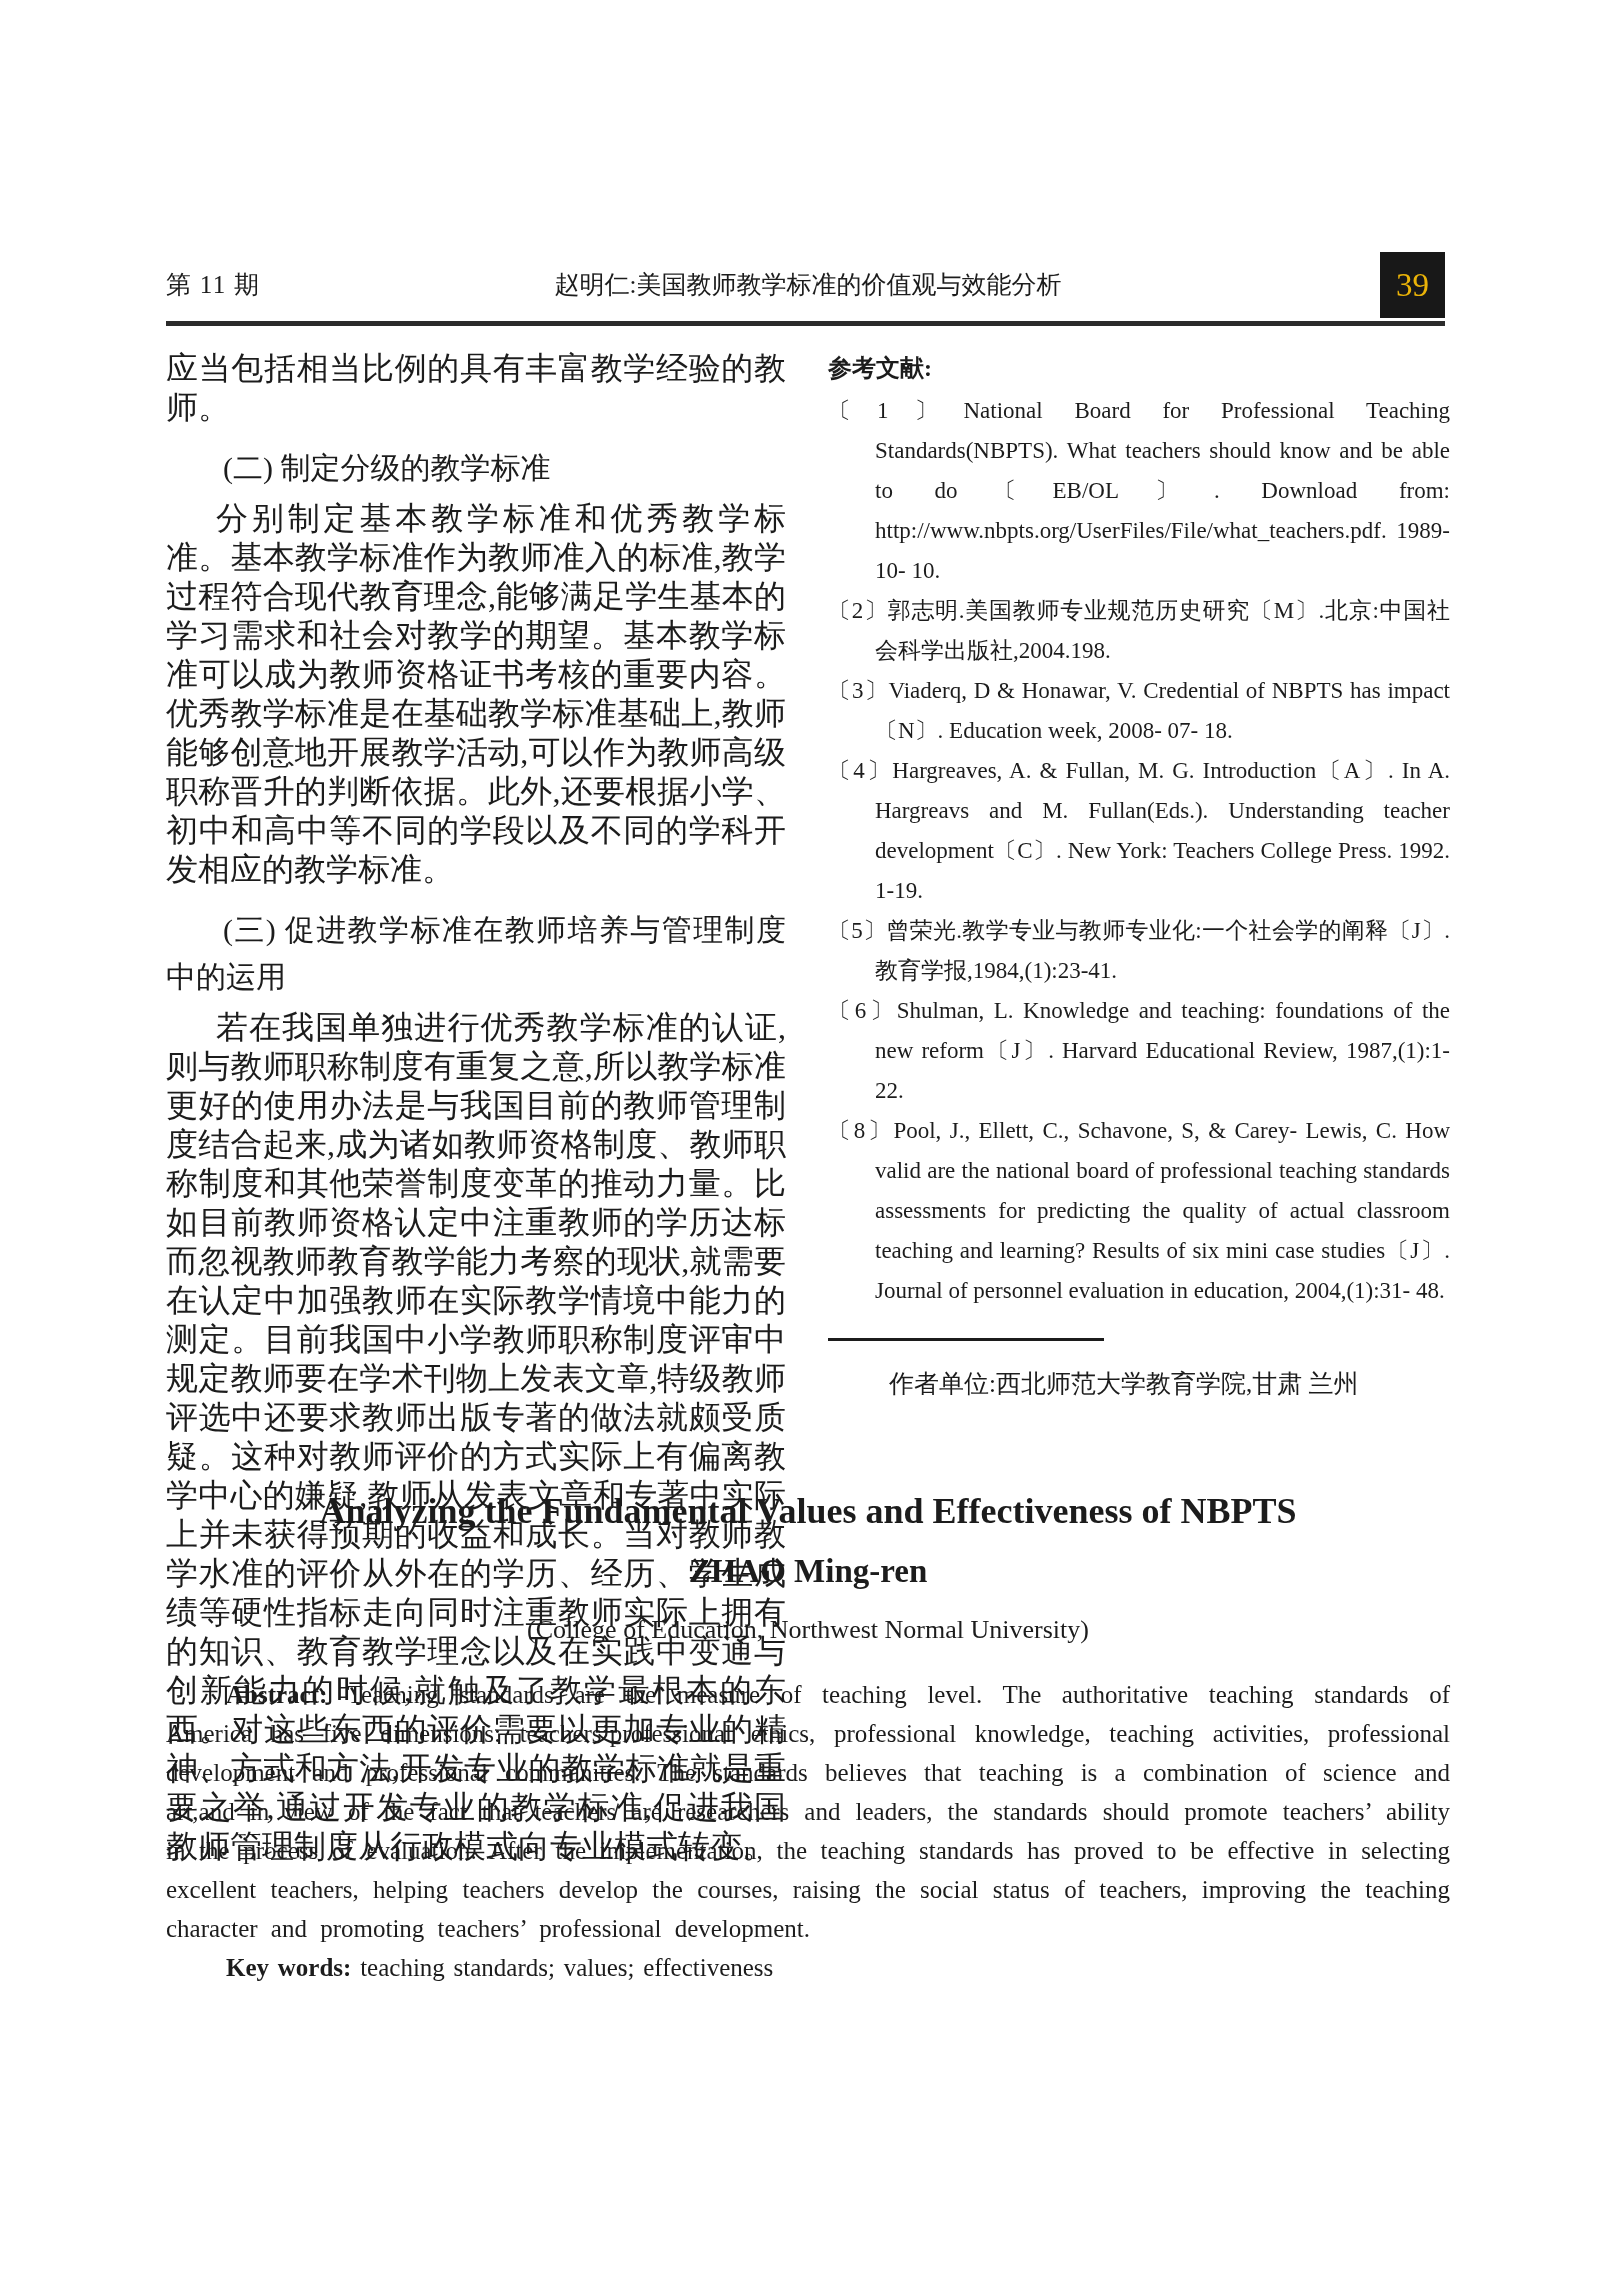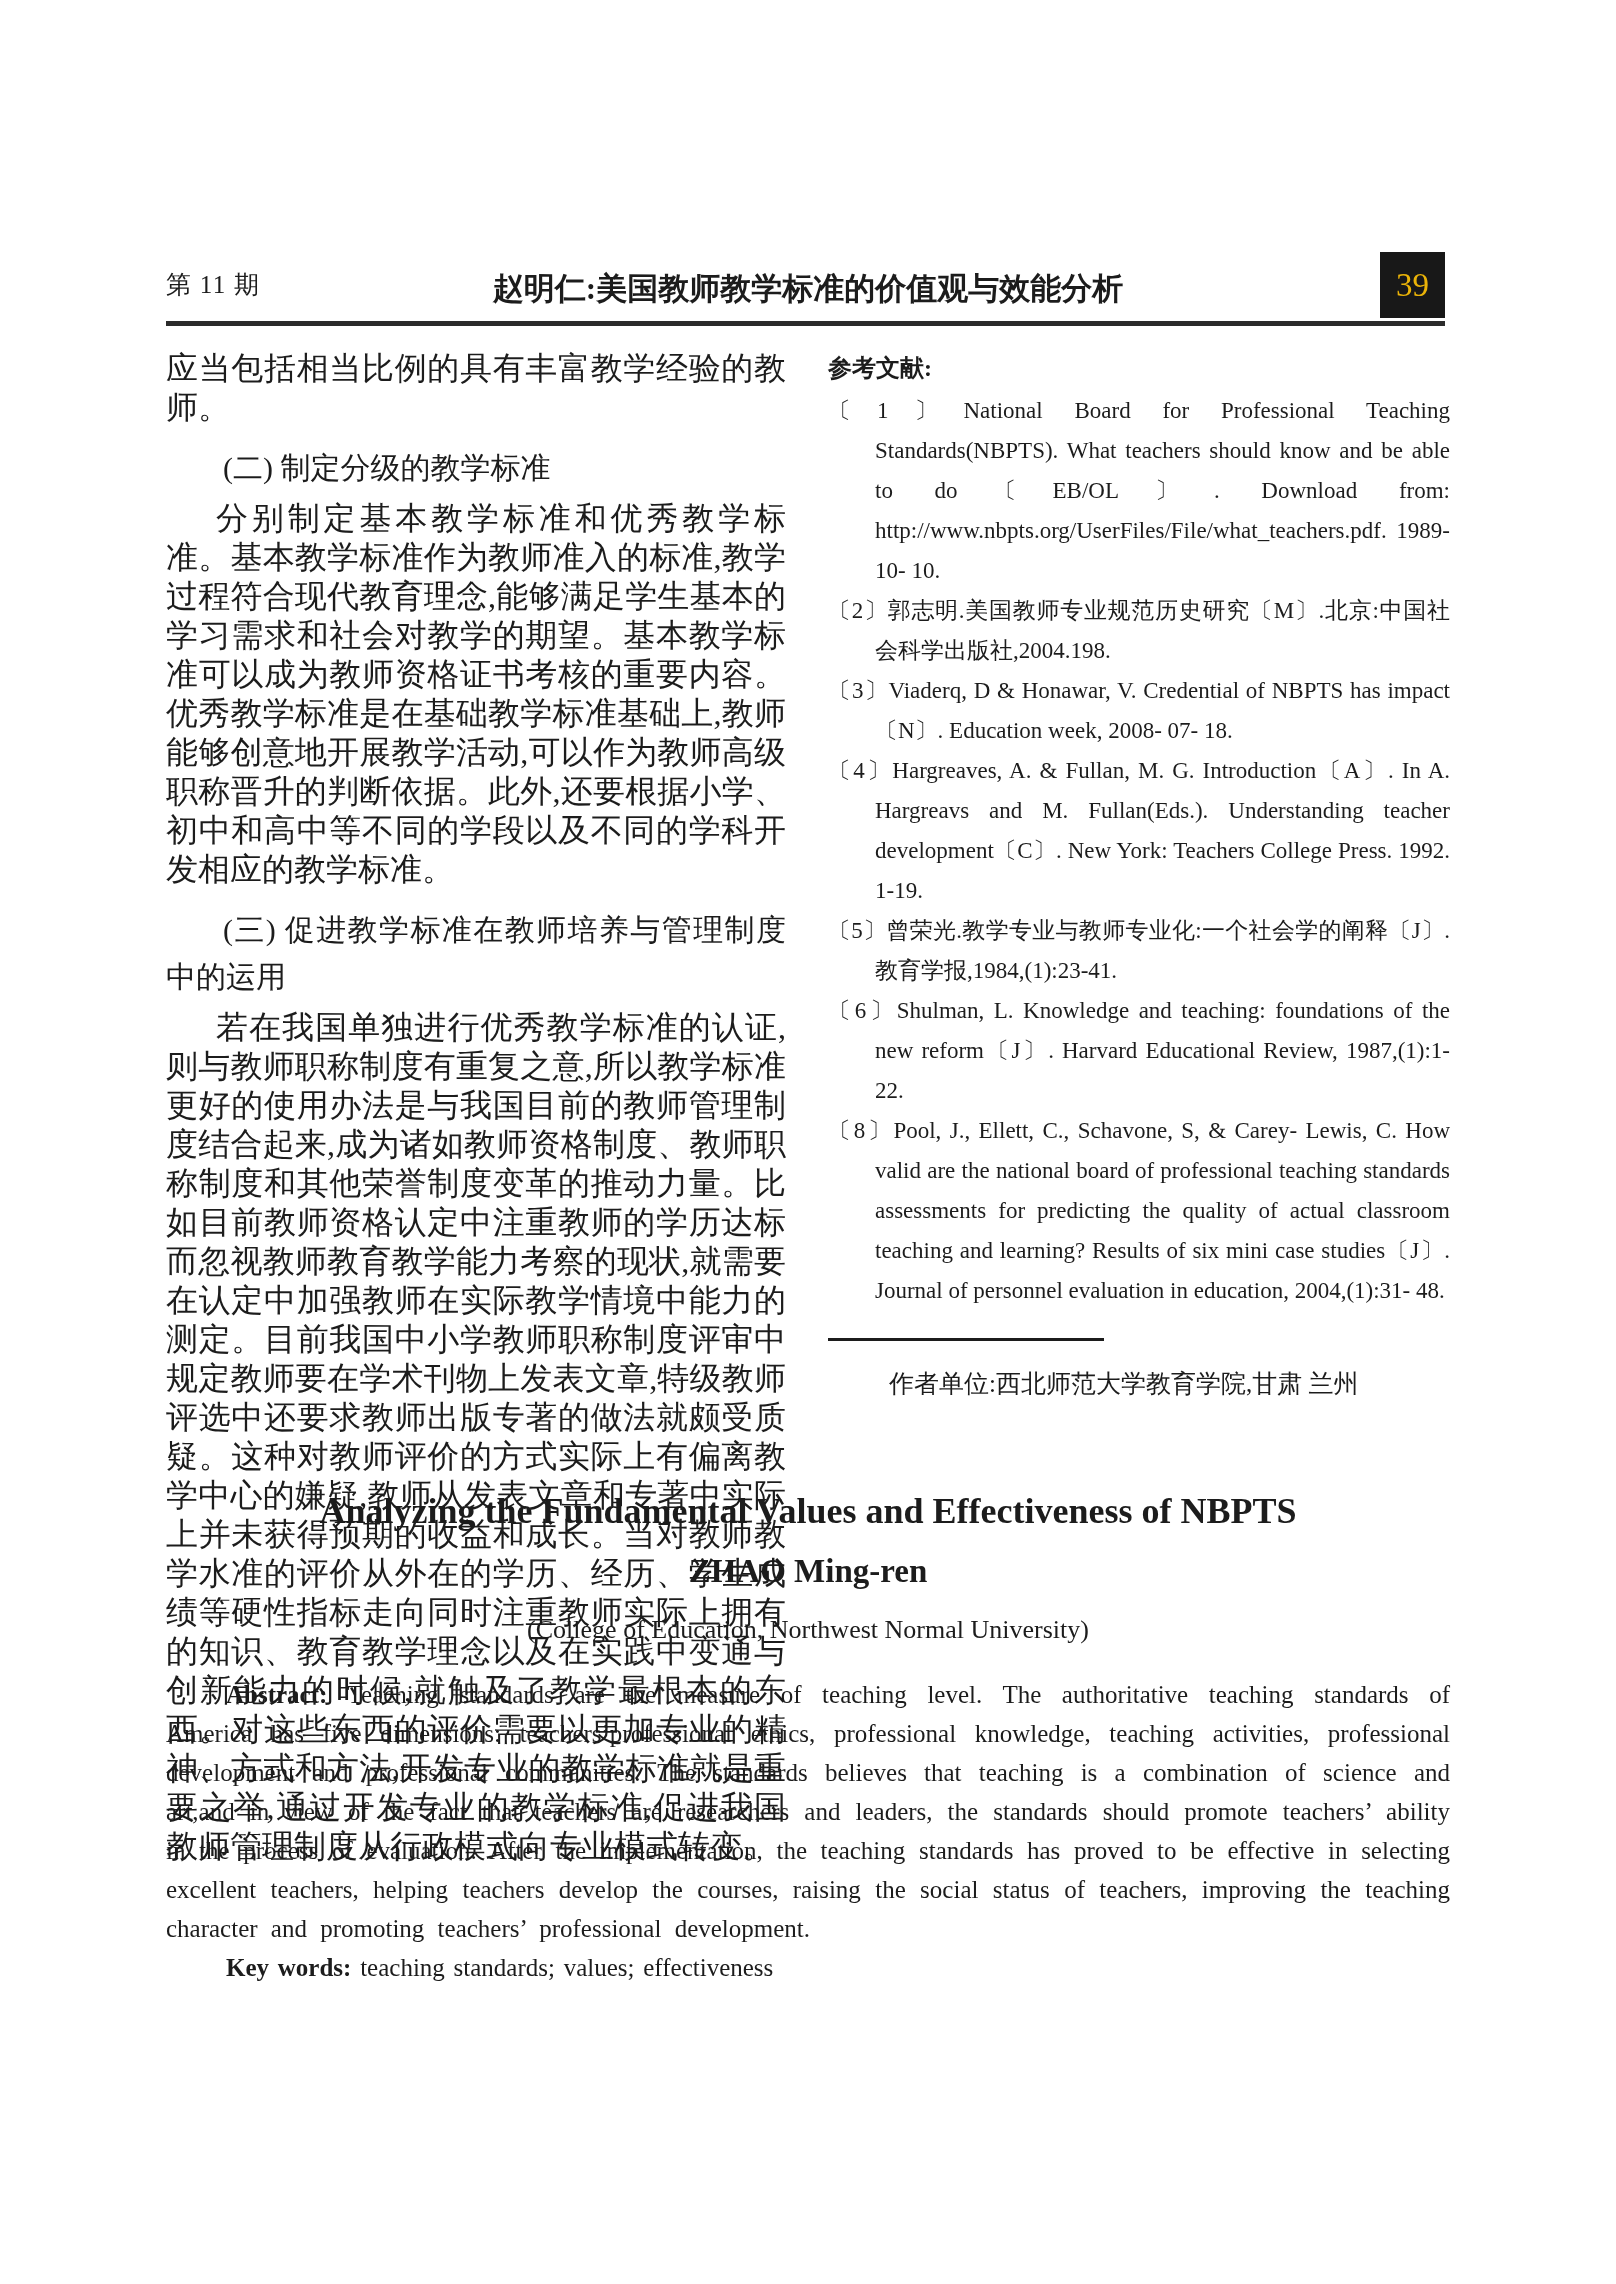--- a/index.html
+++ b/index.html
@@ -23,23 +23,22 @@
     position: absolute;
     left: 166px; top: 268px;
     font-size: 25px;
     letter-spacing: 1.3px;
     white-space: nowrap;
   }
   .hdr-title {
     position: absolute;
     left: 0; right: 0; top: 268px;
     text-align: center;
-    font-size: 31px;
+    font-size: 25px;
     white-space: nowrap;
-    font-weight: bold;
   }
   .hdr-pagebox {
     position: absolute;
     left: 1380px; top: 252px;
     width: 65px; height: 66px;
     background: #181818;
     color: #eab308;
     font-size: 33px;
     display: flex;
     align-items: center;

